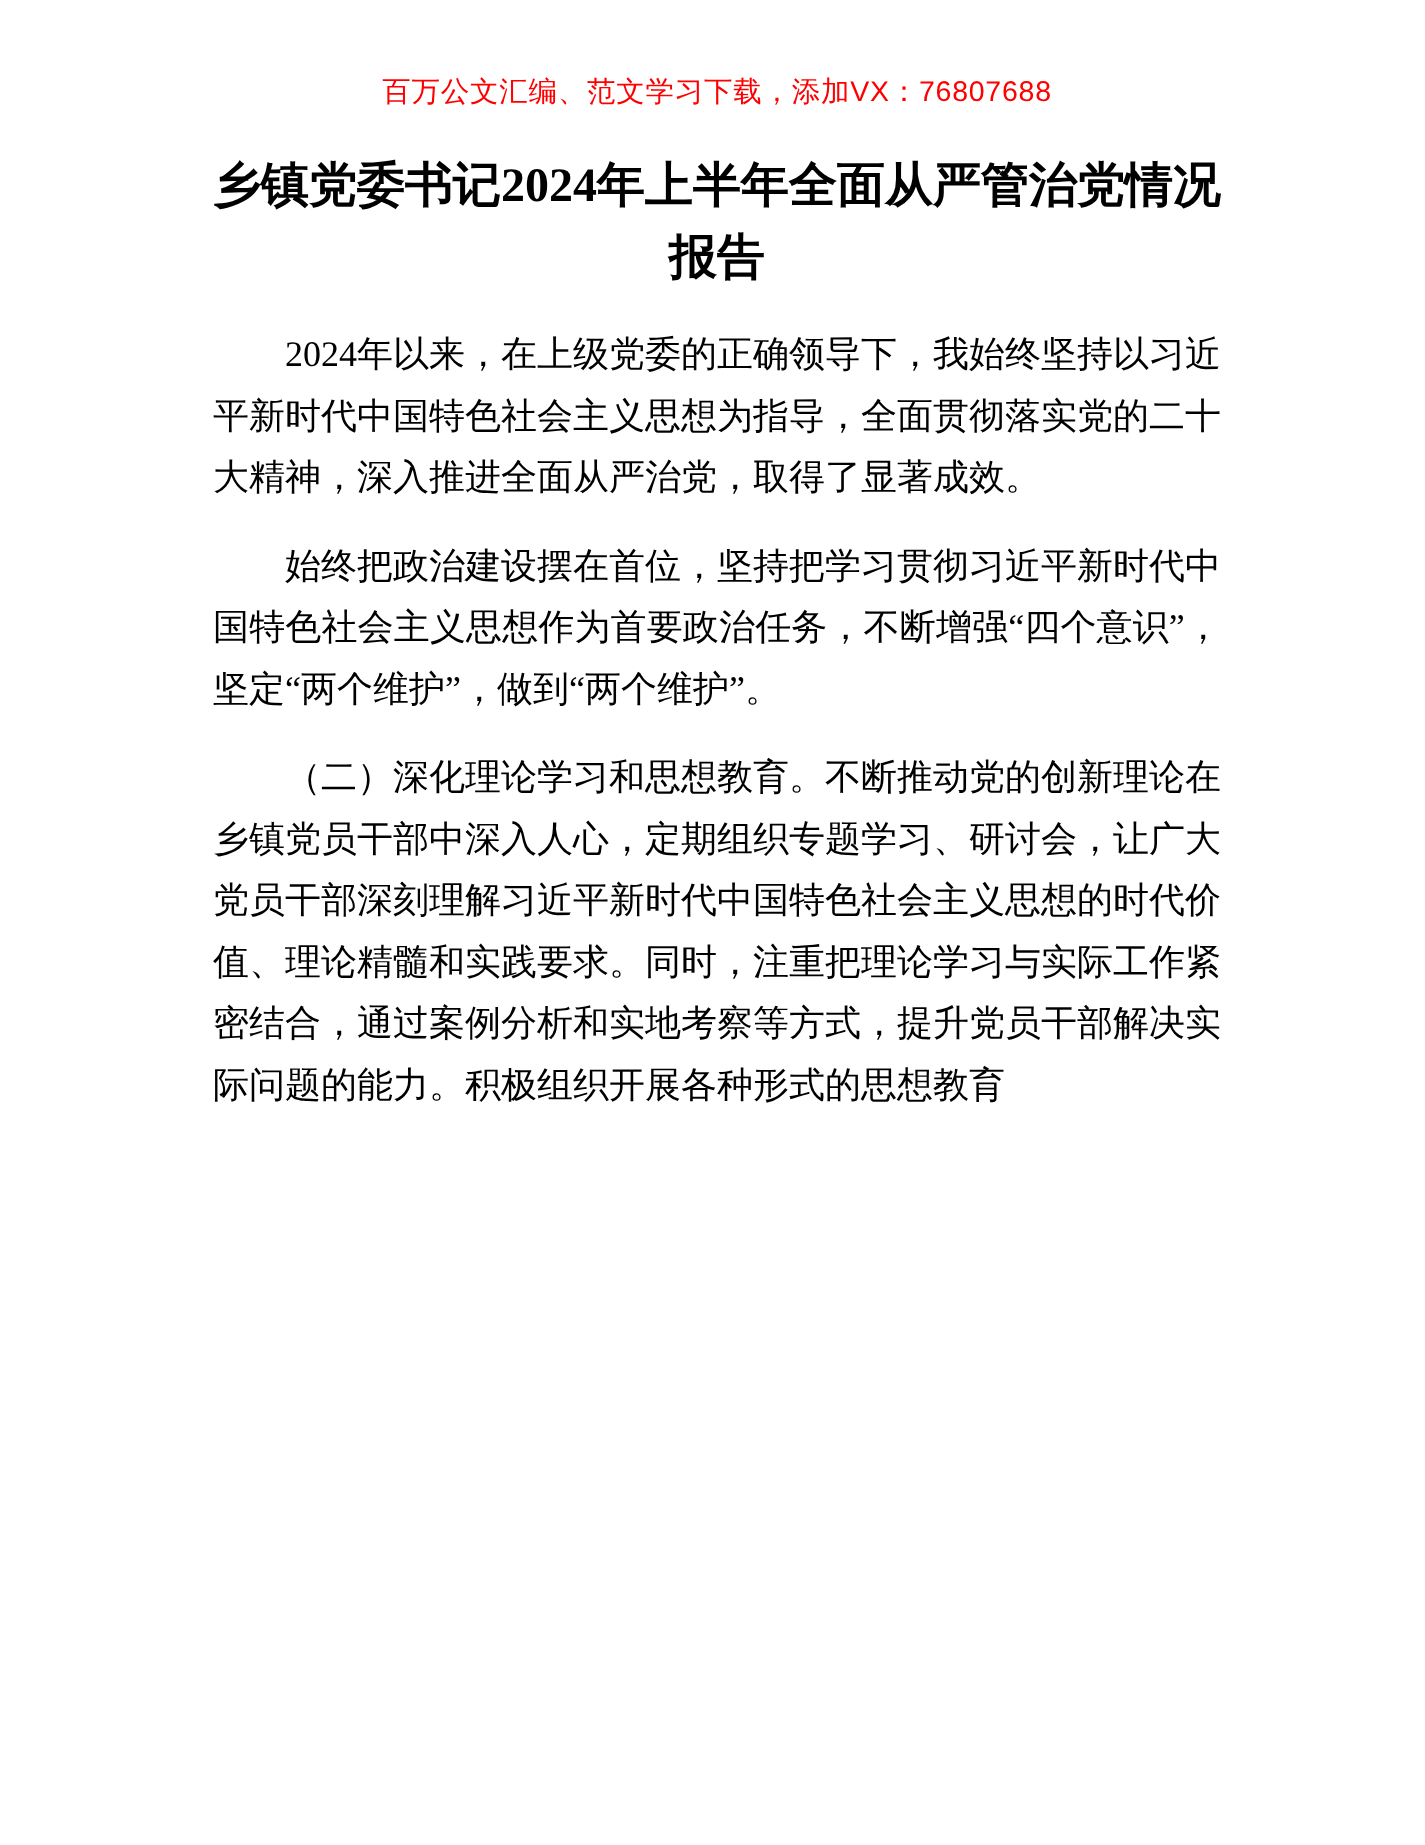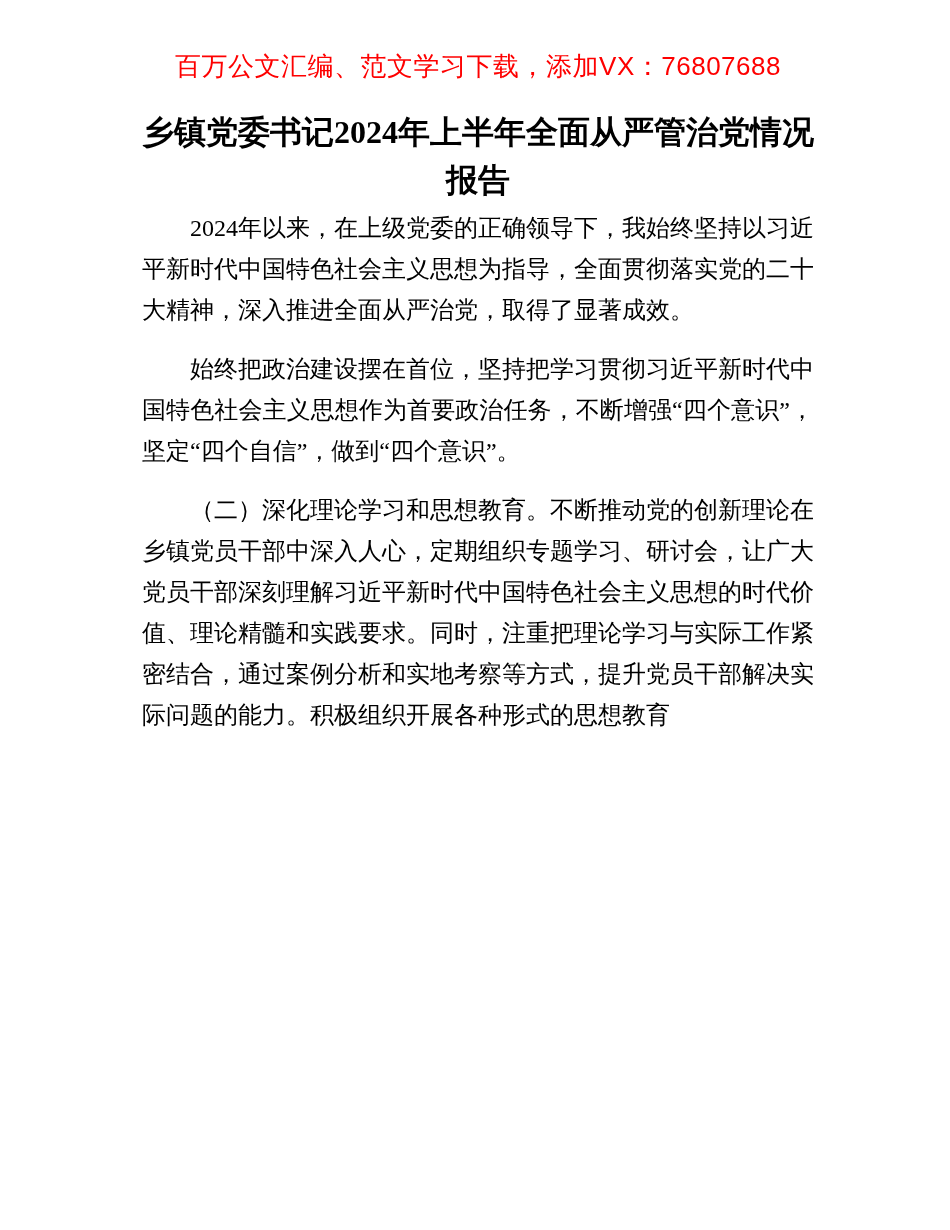--- a/index.html
+++ b/index.html
@@ -15,33 +15,33 @@
     overflow: hidden;
   }
   .page {
     box-sizing: border-box;
     width: 950px;
     height: 1230px;
     padding: 50px 136px 0 142px;
   }
   .promo {
     color: #fe0000;
-    font-size: 26px;
+    font-size: 19px;
     line-height: 1.3;
     text-align: center;
     letter-spacing: 0.5px;
     margin: 0 0 24px 0;
     font-family: "Liberation Sans", "DejaVu Sans", sans-serif;
   }
   .title {
     font-size: 32px;
     font-weight: bold;
     text-align: center;
     line-height: 1.5;
-    margin: 0 0 4px 0;
+    margin: 0 0 22px 0;
   }
   .para {
     font-size: 24px;
     line-height: 41px;
     text-align: justify;
     text-indent: 2em;
     margin: 0 0 18px 0;
     word-break: break-all;
   }
 </style>
@@ -49,17 +49,17 @@
 <body>
 
 <div class="page">
   <p class="promo">百万公文汇编、范文学习下载，添加VX：76807688</p>
 
   <h1 class="title">乡镇党委书记2024年上半年全面从严管治党情况报告</h1>
 
   <p class="para">2024年以来，在上级党委的正确领导下，我始终坚持以习近平新时代中国特色社会主义思想为指导，全面贯彻落实党的二十大精神，深入推进全面从严治党，取得了显著成效。</p>
 
 
-  <p class="para">始终把政治建设摆在首位，坚持把学习贯彻习近平新时代中国特色社会主义思想作为首要政治任务，不断增强“四个意识”，坚定“四个自信”，做到“四个意识”。</p>
+  <p class="para">始终把政治建设摆在首位，坚持把学习贯彻习近平新时代中国特色社会主义思想作为首要政治任务，不断增强“四个意识”，坚定“两个维护”，做到“两个维护”。</p>
 
 
   <p class="para">（二）深化理论学习和思想教育。不断推动党的创新理论在乡镇党员干部中深入人心，定期组织专题学习、研讨会，让广大党员干部深刻理解习近平新时代中国特色社会主义思想的时代价值、理论精髓和实践要求。同时，注重把理论学习与实际工作紧密结合，通过案例分析和实地考察等方式，提升党员干部解决实际问题的能力。积极组织开展各种形式的思想教育</p>
 </div>
 
 </body></html>

